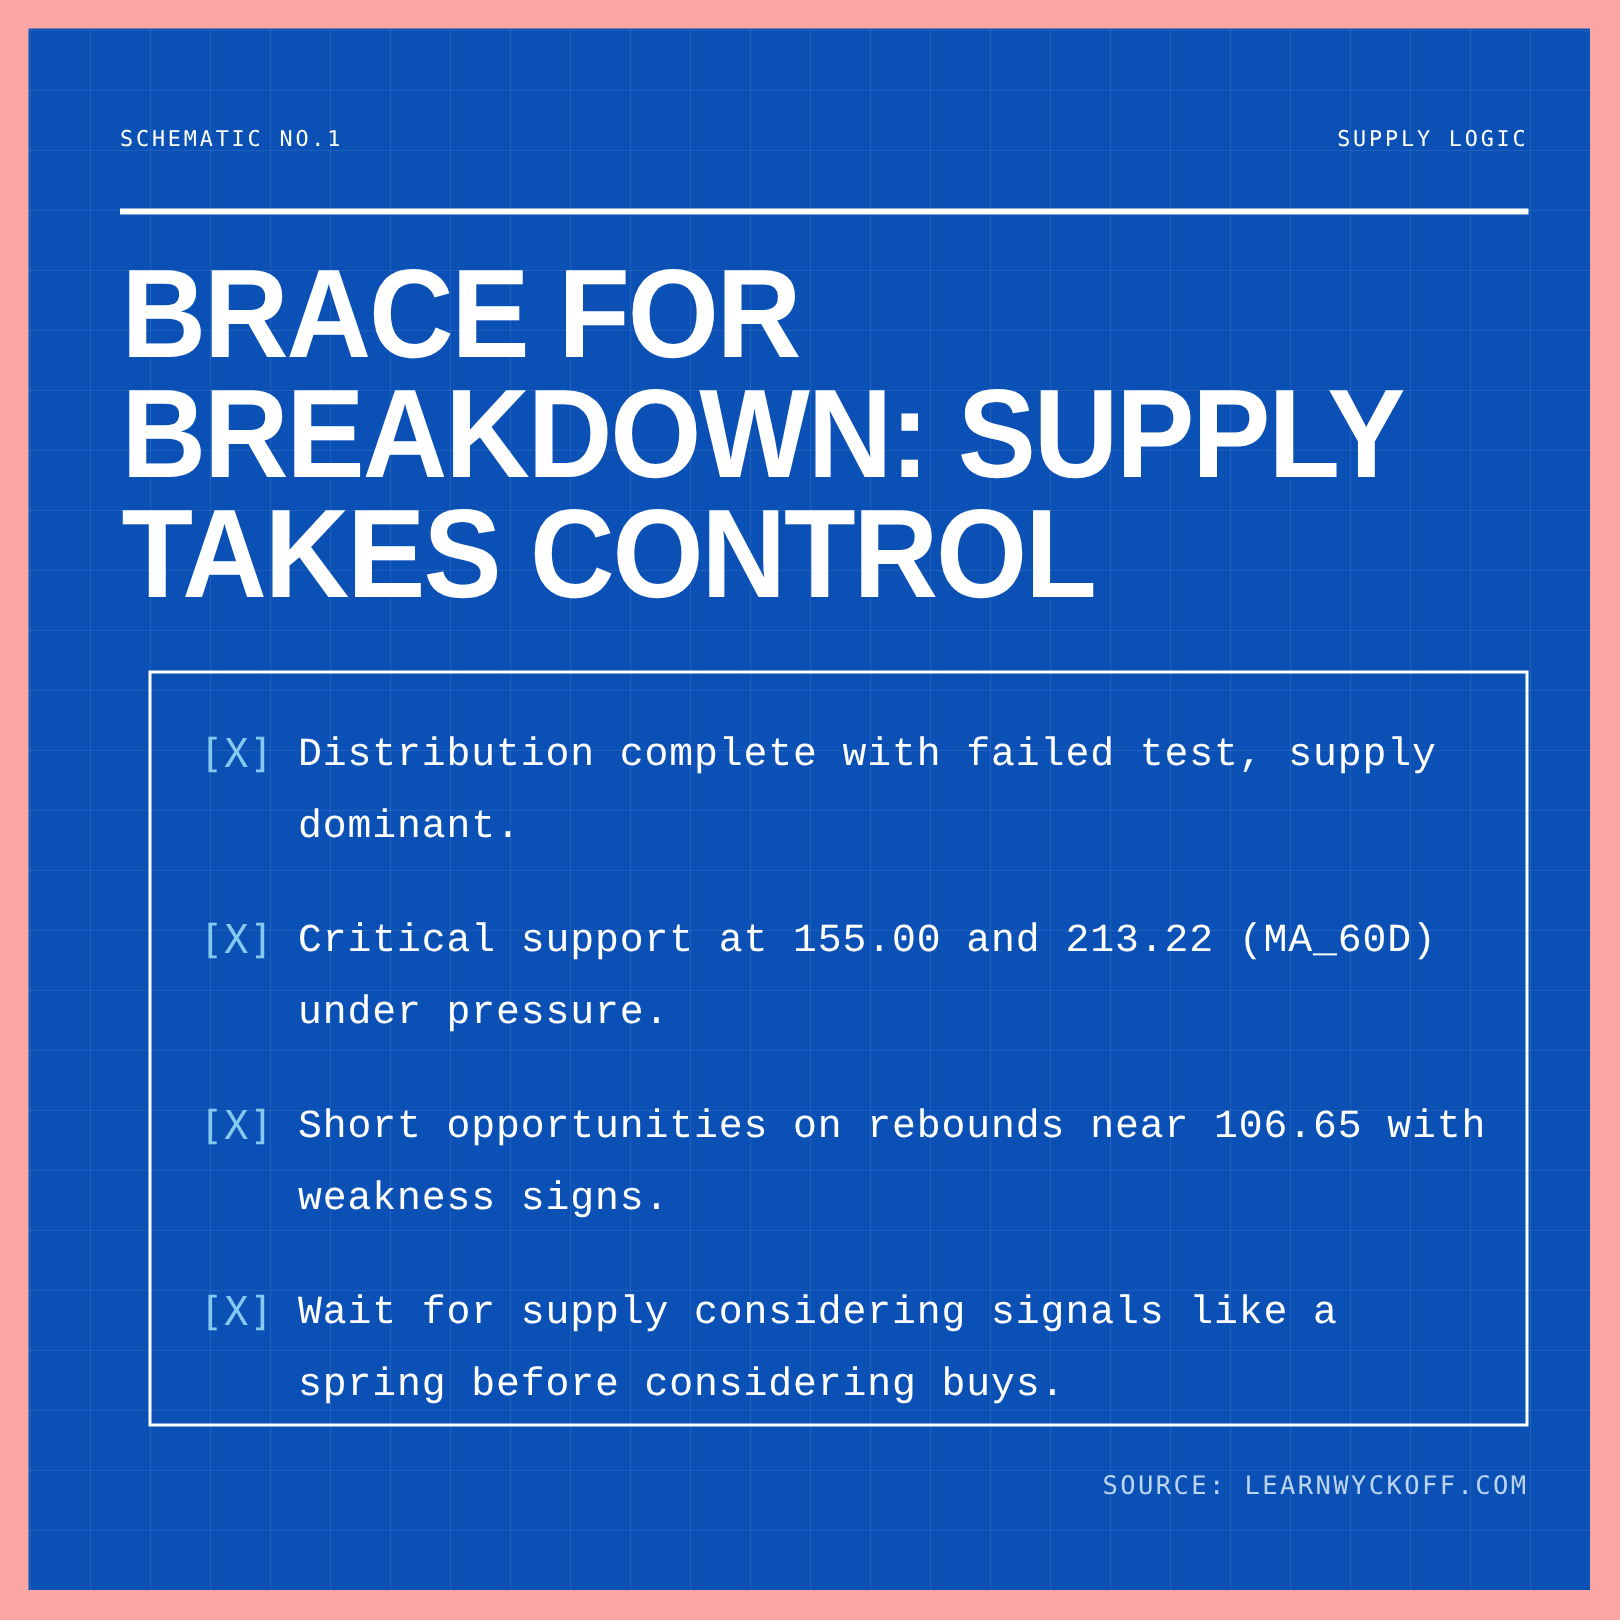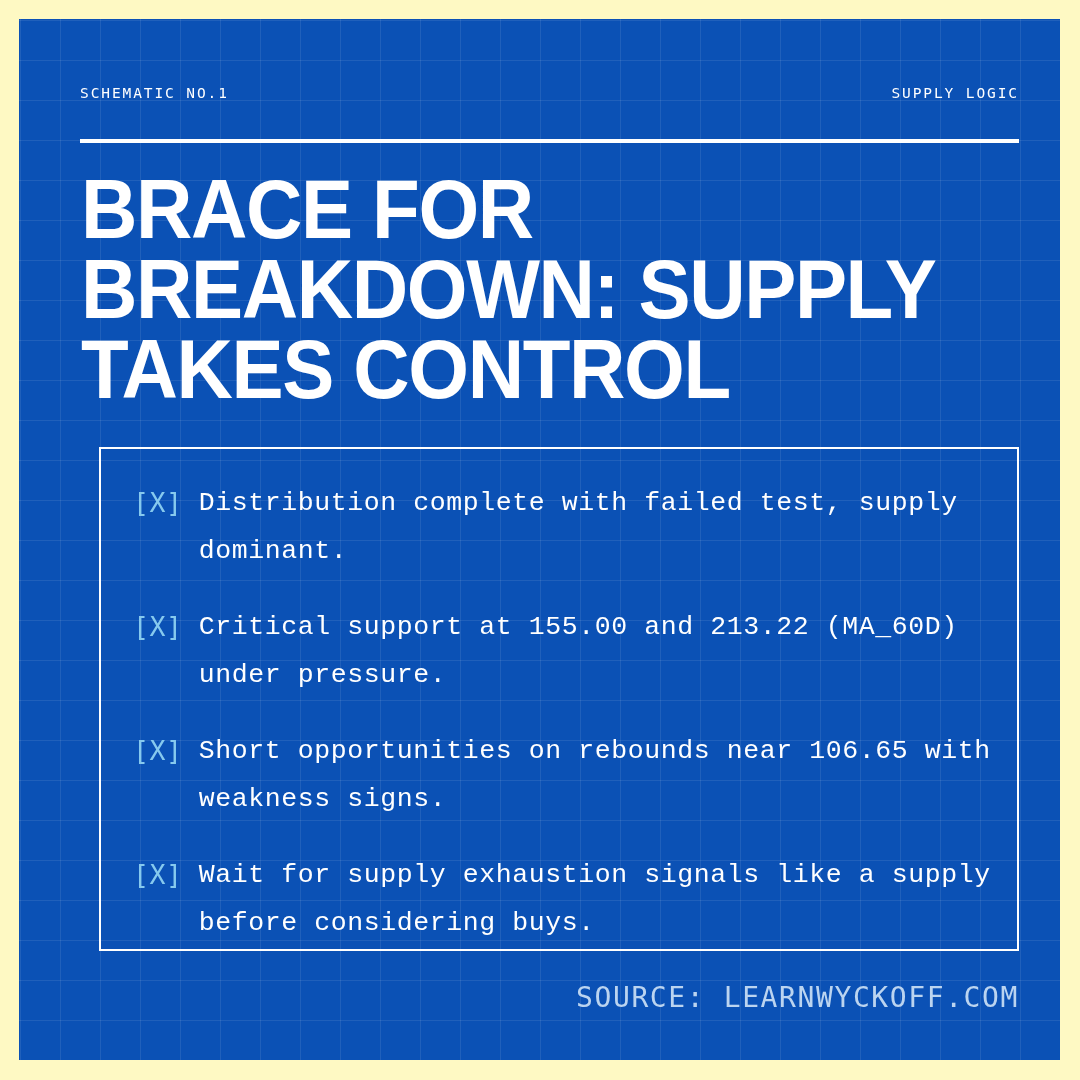--- a/index.html
+++ b/index.html
@@ -14,21 +14,21 @@
     overflow: hidden;
     font-family: "DejaVu Sans Mono", monospace;
     -webkit-font-smoothing: antialiased;
   }
 
   
   #card-root {
     position: relative;
     width: 1080px;
     height: 1080px;
-    background: #fef9c3;
+    background: #fca5a5;
     box-sizing: border-box;
     padding: 19px 20px 20px 19px;
   }
 
   
   #blueprint-panel {
     position: relative;
     width: 100%;
     height: 100%;
     background-color: #0B51B5;
@@ -144,21 +144,21 @@
   
   #footer-row {
     position: absolute;
     top: 962px;
     left: 0;
     right: 0;
     text-align: right;
   }
   #footer-source {
     font-family: "DejaVu Sans Mono", monospace;
-    font-size: 28px;
+    font-size: 17px;
     letter-spacing: 1.6px;
     color: #BBD4F0;
     white-space: nowrap;
   }
 </style>
 </head>
 <body>
 
 <div id="card-root">
   <div id="blueprint-panel">
@@ -186,21 +186,21 @@
           <li class="bullet-item">
             <span class="bullet-marker">[X]</span>
             <span class="bullet-text">Critical support at 155.00 and 213.22 (MA_60D) under pressure.</span>
           </li>
           <li class="bullet-item">
             <span class="bullet-marker">[X]</span>
             <span class="bullet-text">Short opportunities on rebounds near 106.65 with weakness signs.</span>
           </li>
           <li class="bullet-item">
             <span class="bullet-marker">[X]</span>
-            <span class="bullet-text">Wait for supply exhaustion signals like a supply before considering buys.</span>
+            <span class="bullet-text">Wait for supply considering signals like a spring before considering buys.</span>
           </li>
         </ul>
       </div>
 
       <div id="footer-row">
         <span id="footer-source">SOURCE: LEARNWYCKOFF.COM</span>
       </div>
 
     </div>
   </div>

